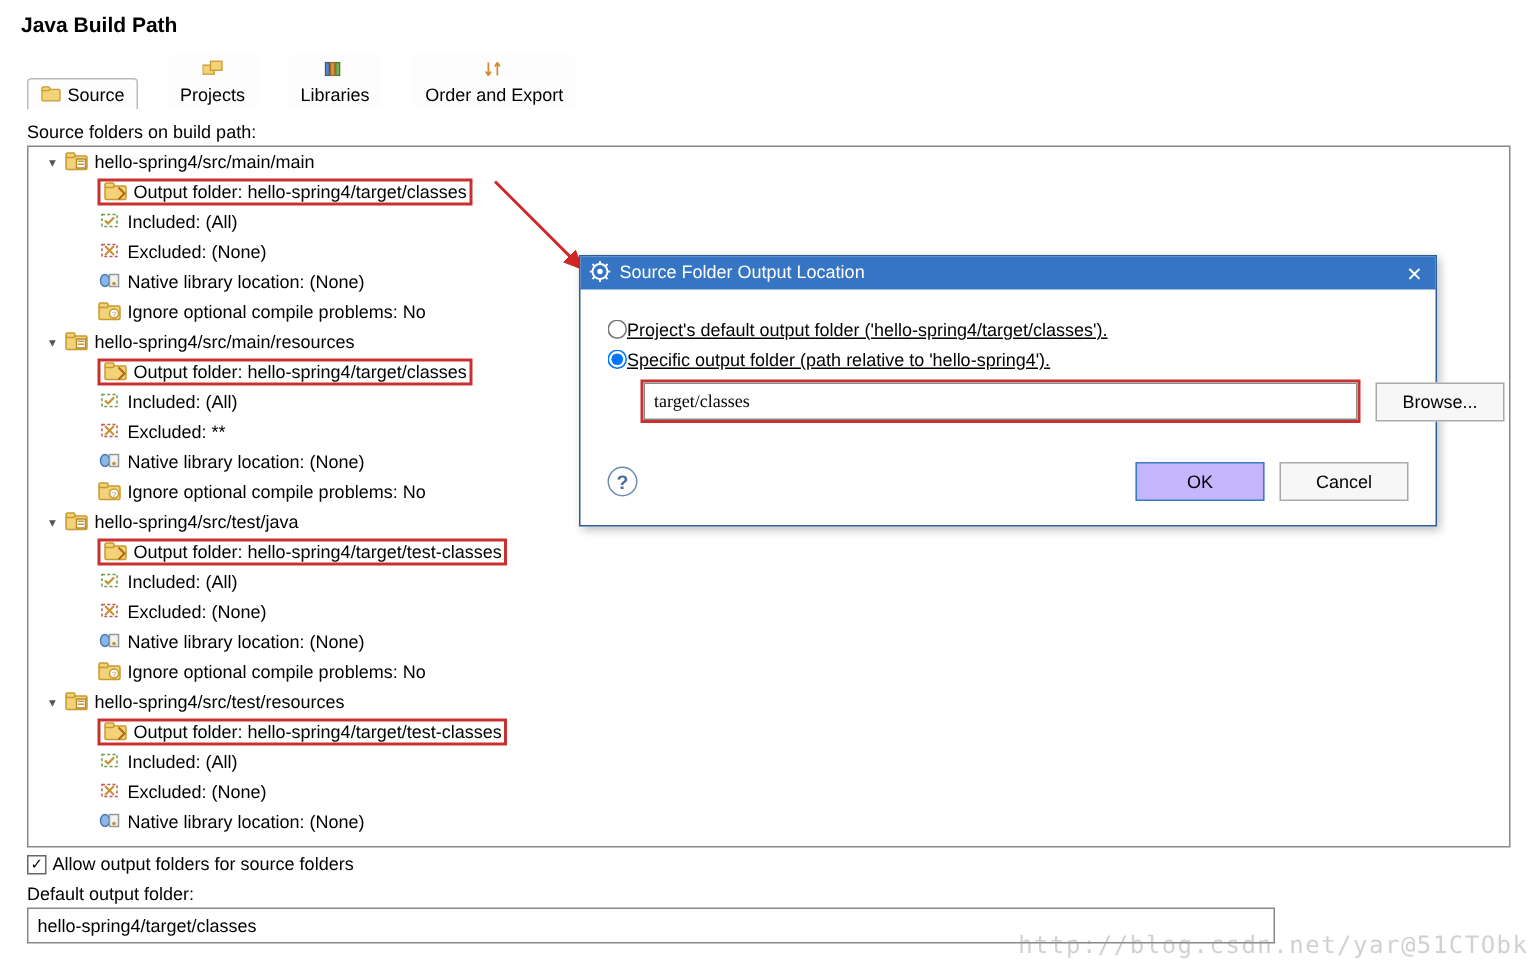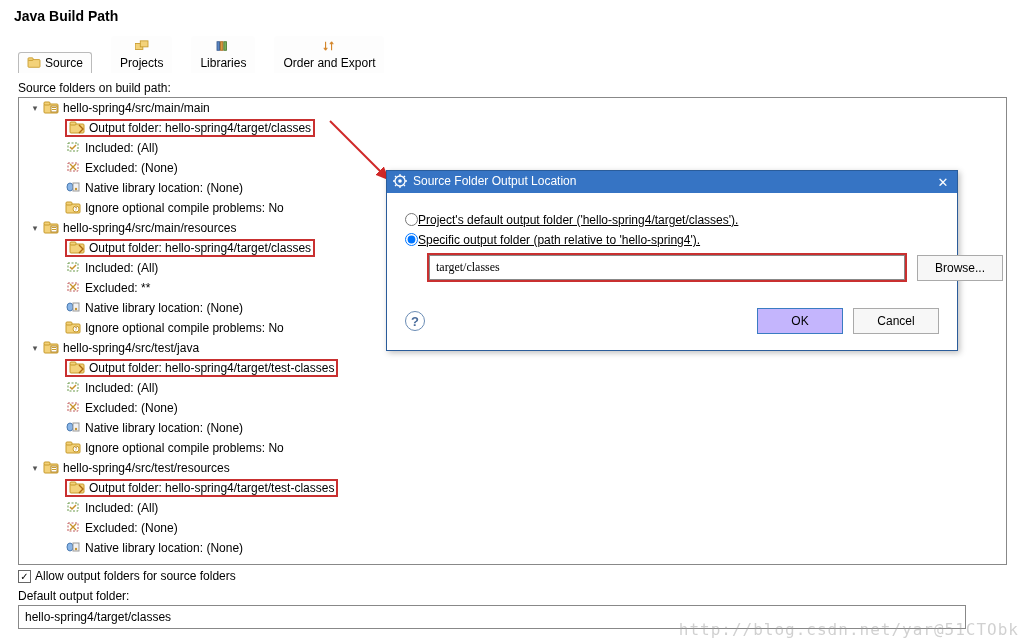--- a/index.html
+++ b/index.html
@@ -17,21 +17,21 @@
   .tree-box::-webkit-scrollbar-track { background: #f0f0f0; }
   .row { display: flex; align-items: center; height: 20px; white-space: nowrap; }
   .indent0 { padding-left: 10px; }
   .indent1 { padding-left: 46px; }
   .twist { width: 12px; display: inline-block; text-align: center; font-size: 9px; color: #555; margin-right: 2px; }
   .ico-folder { width: 16px; height: 14px; flex-shrink: 0; margin-right: 4px; }
   .hl { border: 2px solid #c93030; padding: 0 2px; display: inline-flex; align-items: center; height: 18px; }
   .checkbox-row { display: flex; align-items: center; gap: 4px; padding: 4px 0 2px; }
   .chk { width: 13px; height: 13px; border: 1px solid #666; display: inline-flex; align-items: center; justify-content: center; font-size: 10px; }
   .default-out-label { padding: 4px 0 2px; }
-  .default-out-input { width: 948px; border: 1px solid #888; padding: 4px 6px; font-family: inherit; font-size: 12px; }
+  .default-out-input { width: 832px; border: 1px solid #888; padding: 4px 6px; font-family: inherit; font-size: 12px; }
   
   .dialog { position: absolute; left: 386px; top: 170px; width: 572px; background: #fff; border: 1px solid #2a5c9a; box-shadow: 2px 2px 6px rgba(0,0,0,0.25); }
   .dialog-title { background: #3674c4; color: #fff; display: flex; align-items: flex-start; padding: 3px 6px; gap: 6px; font-size: 12px; }
   .dialog-title .gear { width: 14px; height: 14px; }
   .dialog-title .x { margin-left: auto; width: 16px; height: 16px; display: flex; align-items: center; justify-content: center; cursor: pointer; font-size: 13px; }
   .dialog-body { padding: 20px 18px 14px; }
   .radio-row { display: flex; align-items: flex-start; gap: 0; margin-bottom: 6px; text-decoration: underline; }
   .radio-row input { margin: 0; }
   .path-row { display: flex; align-items: center; gap: 10px; margin-top: 6px; padding-left: 22px; }
   .path-input-hl { border: 2px solid #c93030; padding: 0; }

